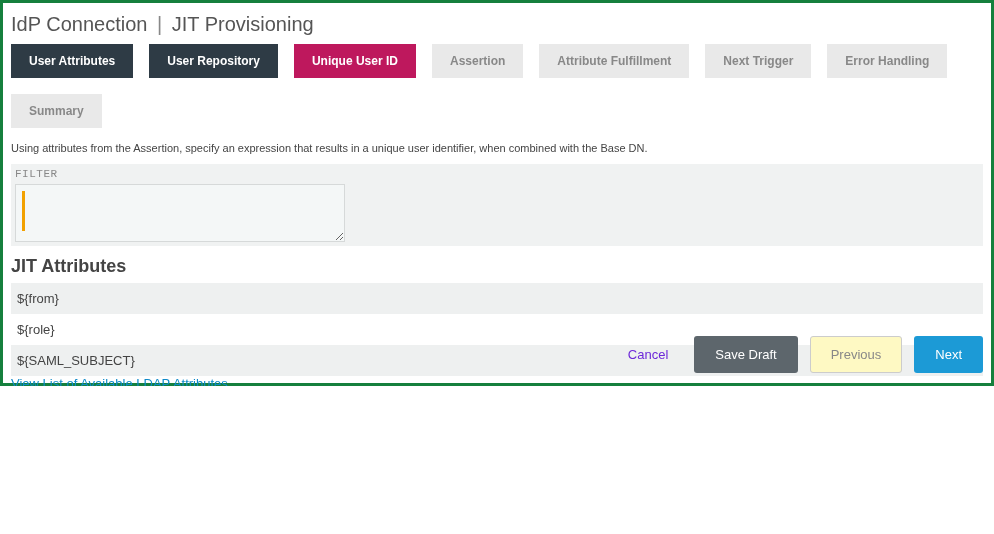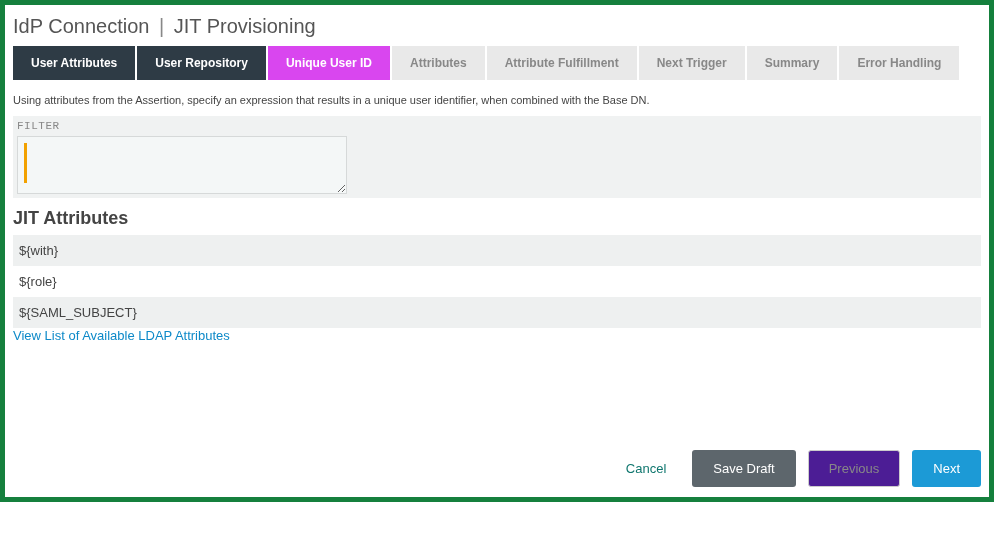--- a/index.html
+++ b/index.html
@@ -5,49 +5,49 @@
   * { box-sizing: border-box; }
   body {
     margin: 0;
     font-family: Arial, Helvetica, sans-serif;
     font-size: 13px;
     color: #333;
     background: #fff;
   }
   .page {
     width: 994px;
-    height: 502px;
-    border: 5px solid #15803d;
+    height: 386px;
+    border: 3px solid #15803d;
     position: relative;
     padding: 8px 8px 0 8px;
     background: #fff;
   }
   .page-title {
     font-size: 20px;
     color: #555;
     margin: 2px 0 8px 0;
     font-weight: normal;
   }
   .page-title .sep { margin: 0 4px; color: #888; }
   .tabs {
     display: flex;
     flex-wrap: wrap;
-    gap: 2px;
+    gap: 16px;
     margin-bottom: 14px;
   }
   .tab {
     padding: 10px 18px;
     font-size: 12px;
     font-weight: bold;
     text-align: center;
     cursor: pointer;
     white-space: nowrap;
   }
   .tab.done { background: #2e3b45; color: #fff; }
-  .tab.active { background: #d946ef; color: #fff; }
+  .tab.active { background: #be185d; color: #fff; }
   .tab.pending { background: #e9e9e9; color: #888; }
   .instruction {
     font-size: 11px;
     color: #444;
     margin: 8px 0 10px 0;
   }
   .filter-block {
     background: #f0f2f2;
     padding: 4px;
     margin-bottom: 4px;
@@ -104,30 +104,30 @@
   }
   .btn {
     padding: 10px 20px;
     font-size: 13px;
     border-radius: 3px;
     cursor: pointer;
     border: 1px solid transparent;
   }
   .btn.link-btn {
     background: transparent;
-    color: #0f766e;
+    color: #6d28d9;
     border: none;
     padding: 10px 14px;
   }
   .btn.dark {
     background: #5d666c;
     color: #fff;
   }
   .btn.outline {
-    background: #4c1d95;
+    background: #fef9c3;
     color: #888;
     border: 1px solid #ccc;
   }
   .btn.primary {
     background: #1c9ad6;
     color: #fff;
   }
 </style>
 </head>
 <body>
@@ -136,40 +136,40 @@
   <div class="page-title">
     <span>IdP Connection</span>
     <span class="sep">|</span>
     <span>JIT Provisioning</span>
   </div>
 
   <div class="tabs" id="tabs">
       <div class="tab done">User Attributes</div>
       <div class="tab done">User Repository</div>
       <div class="tab active">Unique User ID</div>
-      <div class="tab pending">Attributes</div>
+      <div class="tab pending">Assertion</div>
       <div class="tab pending">Attribute Fulfillment</div>
       <div class="tab pending">Next Trigger</div>
+      <div class="tab pending">Error Handling</div>
       <div class="tab pending">Summary</div>
-      <div class="tab pending">Error Handling</div>
     </div>
 
   <div class="instruction">Using attributes from the Assertion, specify an expression that results in a unique user identifier, when combined with the Base DN.</div>
 
   <div class="filter-block">
     <div class="filter-label">FILTER</div>
     <div class="filter-input-wrap">
       <div class="filter-cursor"></div>
     </div>
   </div>
 
   <div class="section-heading">JIT Attributes</div>
 
   <div class="attr-table" id="attr-rows">
-      <div class="attr-row odd">${with}</div>
+      <div class="attr-row odd">${from}</div>
       <div class="attr-row even">${role}</div>
       <div class="attr-row odd">${SAML_SUBJECT}</div>
     </div>
 
   <span class="link">View List of Available LDAP Attributes</span>
 
   <div class="footer">
     <span class="btn link-btn">Cancel</span>
     <span class="btn dark">Save Draft</span>
     <span class="btn outline">Previous</span>

